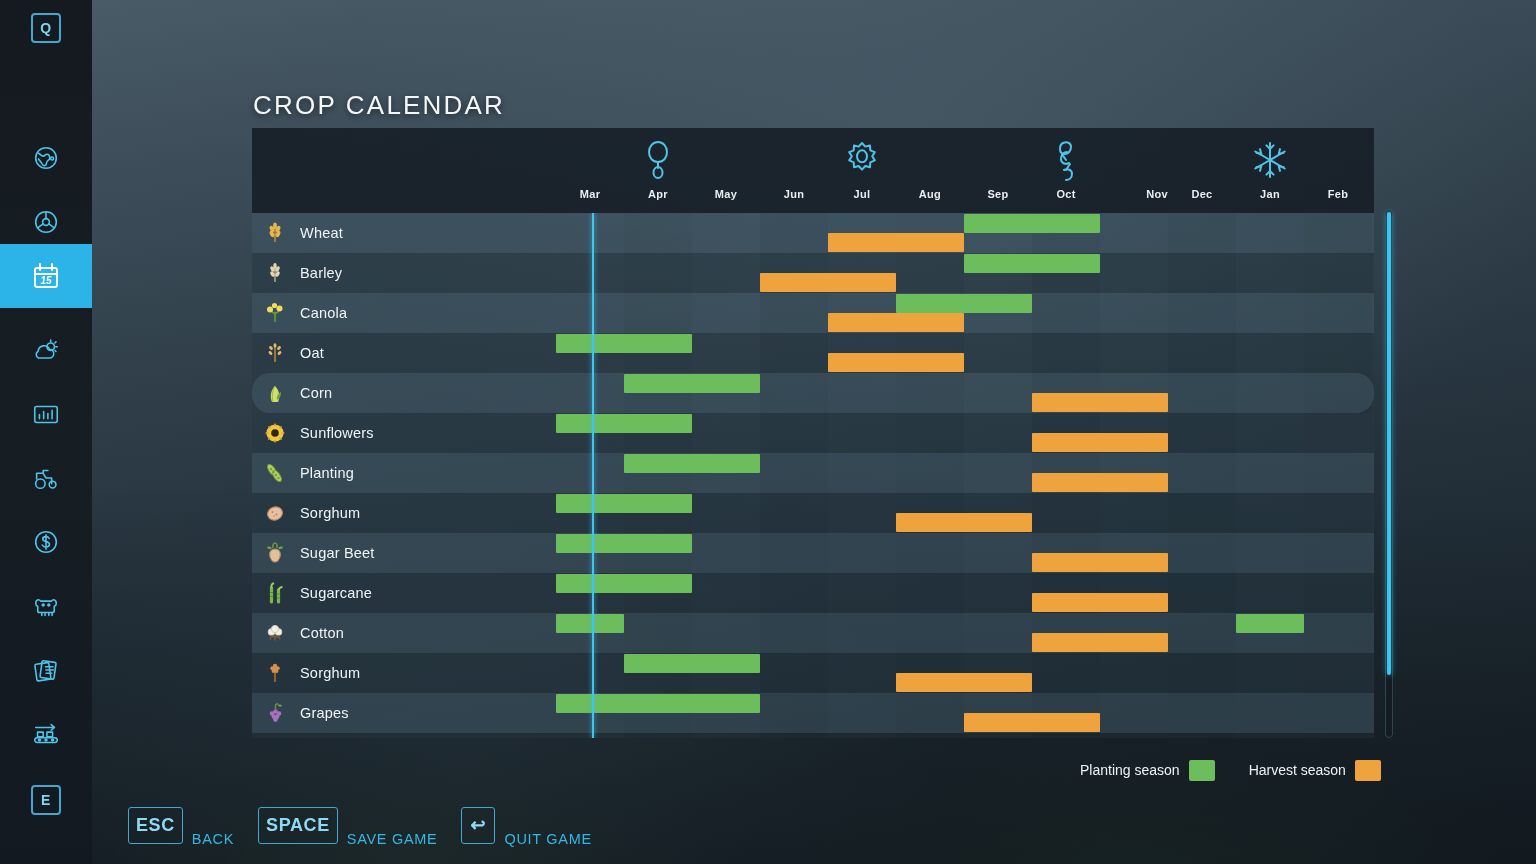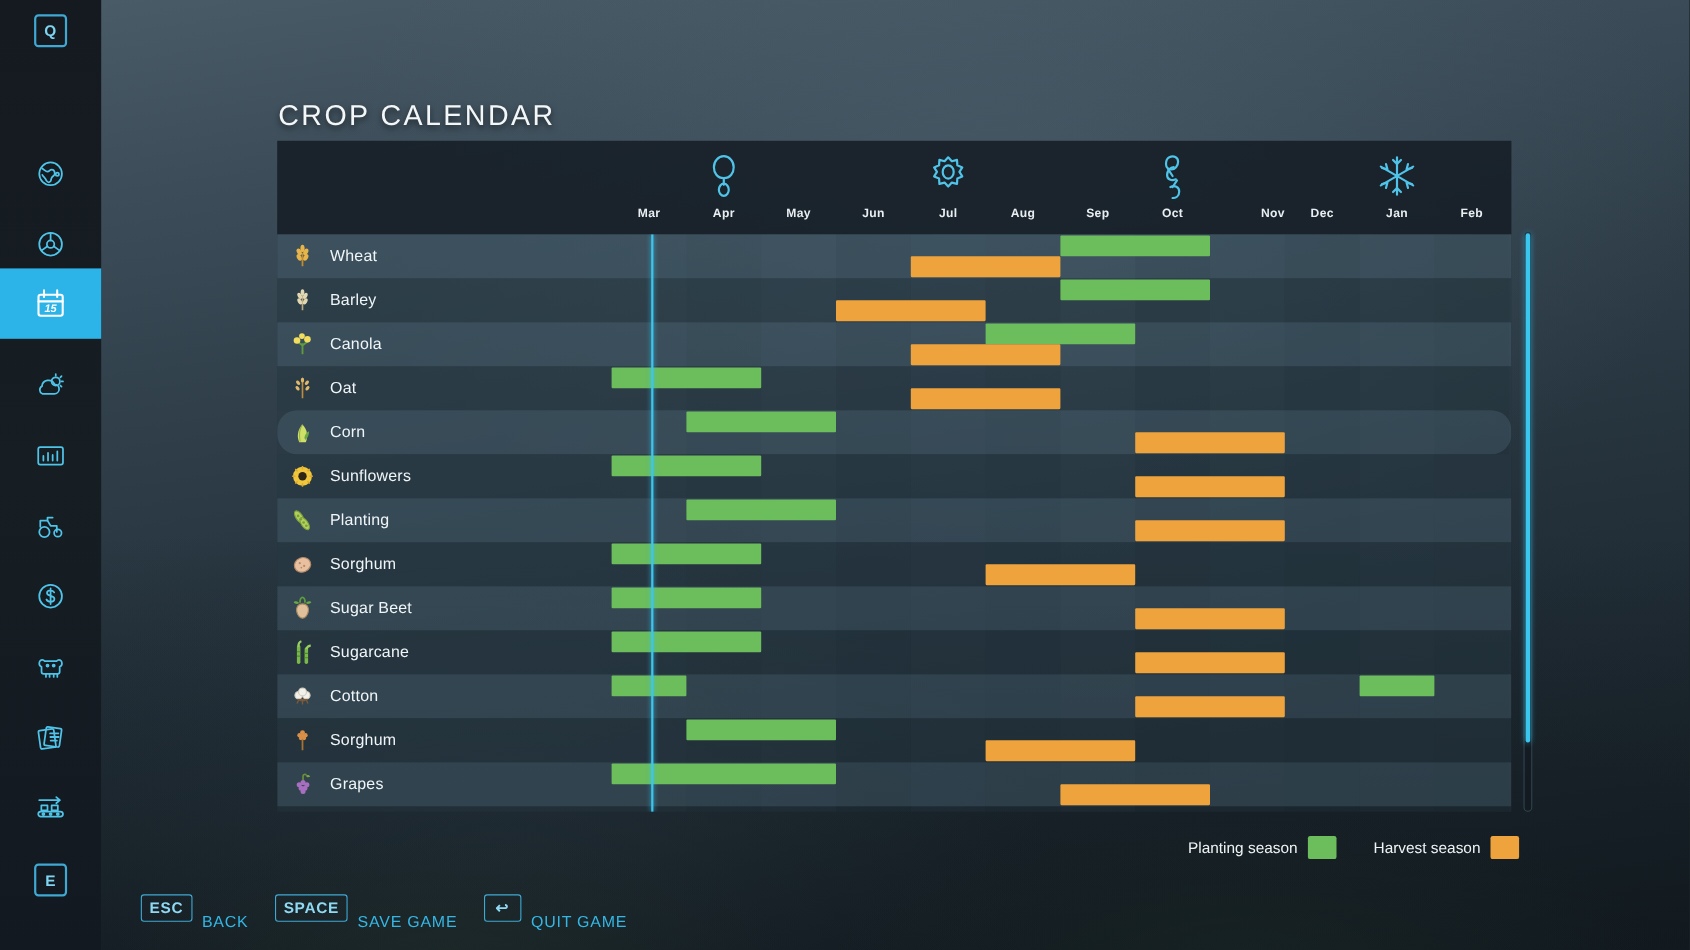--- a/index.html
+++ b/index.html
@@ -113,24 +113,24 @@
   .legend-label { font-size: 14px; color: #eef3f5; }
   .legend-sw { width: 26px; height: 21px; border-radius: 2px; }
   .legend-sw.plant { background: #6cbd5b; }
   .legend-sw.harvest { background: #efa33c; }
   .legend-gap { width: 16px; }
 
   
   .footer { position: absolute; left: 128px; top: 803px; display: flex; align-items: center; gap: 24px; }
   .fbtn { display: flex; align-items: center; gap: 9px; }
   .fkey {
-    min-width: 34px; height: 25px; padding: 0 7px;
+    min-width: 34px; height: 37px; padding: 0 7px;
     border: 1px solid #3fa9d4; border-radius: 3px;
     display: flex; align-items: center; justify-content: center;
-    color: #8fd9f2; font-size: 14px; font-weight: bold; letter-spacing: .6px;
+    color: #8fd9f2; font-size: 18px; font-weight: bold; letter-spacing: .6px;
   }
   .flabel { color: #35b7e6; font-size: 14.5px; font-weight: normal; letter-spacing: .7px; margin-top: 28px; }
 </style>
 </head>
 <body>
 
 <div id="app">
 
   <div class="sidebar" id="sidebar">
       <div class="side-item" style="top: -4px;">

